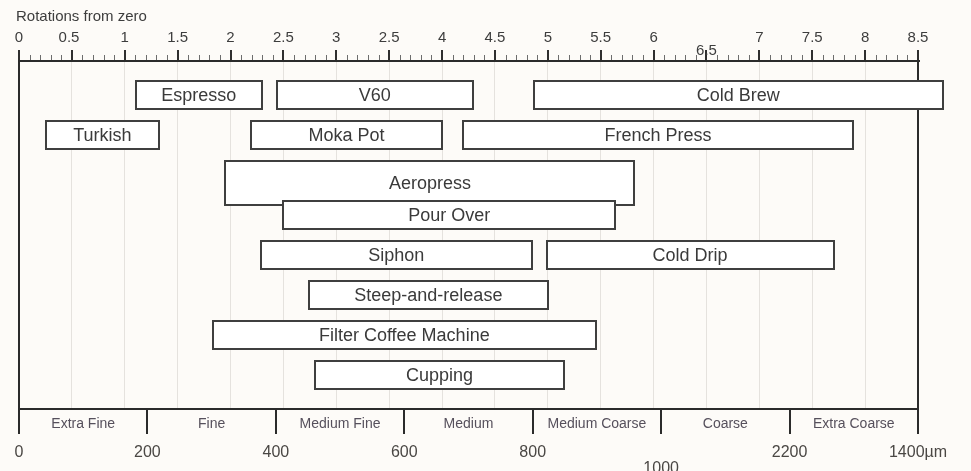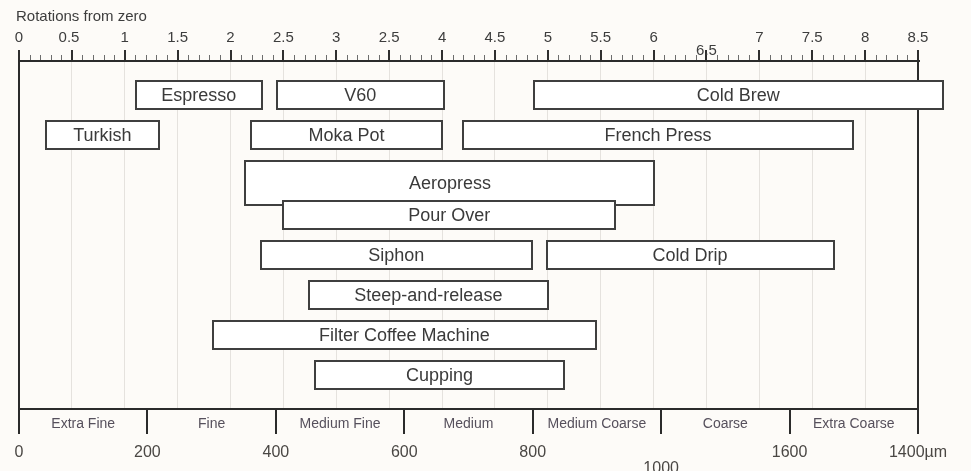--- a/index.html
+++ b/index.html
@@ -145,36 +145,36 @@
     <div class="abs tick-minor" style="left: 833.388px; top: 55px; height: 5px;"></div>
     <div class="abs tick-minor" style="left: 843.965px; top: 55px; height: 5px;"></div>
     <div class="abs tick-minor" style="left: 854.541px; top: 55px; height: 5px;"></div>
     <div class="abs tick-minor" style="left: 875.694px; top: 55px; height: 5px;"></div>
     <div class="abs tick-minor" style="left: 886.271px; top: 55px; height: 5px;"></div>
     <div class="abs tick-minor" style="left: 896.847px; top: 55px; height: 5px;"></div>
     <div class="abs tick-minor" style="left: 907.424px; top: 55px; height: 5px;"></div>
     <div class="abs bar" style="left: 134.586px; top: 80px; width: 128.429px; height: 30px;">
       <span>Espresso</span>
     </div>
-    <div class="abs bar" style="left: 275.857px; top: 80px; width: 169px; height: 30px;">
+    <div class="abs bar" style="left: 275.857px; top: 80px; width: 198px; height: 30px;">
       <span>V60</span>
     </div>
     <div class="abs bar" style="left: 532.714px; top: 80px; width: 410.971px; height: 30px;">
       <span>Cold Brew</span>
     </div>
     <div class="abs bar" style="left: 44.6857px; top: 120px; width: 115.586px; height: 30px;">
       <span>Turkish</span>
     </div>
     <div class="abs bar" style="left: 250.171px; top: 120px; width: 192.643px; height: 30px;">
       <span>Moka Pot</span>
     </div>
     <div class="abs bar" style="left: 462.079px; top: 120px; width: 391.707px; height: 30px;">
       <span>French Press</span>
     </div>
-    <div class="abs bar" style="left: 224.486px; top: 160px; width: 410.971px; height: 46px; margin-left: 20px;">
+    <div class="abs bar" style="left: 224.486px; top: 160px; width: 410.971px; height: 46px;">
       <span>Aeropress</span>
     </div>
     <div class="abs bar" style="left: 282.279px; top: 200px; width: 333.914px; height: 30px;">
       <span>Pour Over</span>
     </div>
     <div class="abs bar" style="left: 259.804px; top: 240px; width: 272.911px; height: 30px;">
       <span>Siphon</span>
     </div>
     <div class="abs bar" style="left: 545.557px; top: 240px; width: 288.964px; height: 30px;">
       <span>Cold Drip</span>
@@ -194,21 +194,21 @@
     <div class="abs um-label" style="left: 147.429px; top: 443px;">200</div>
     <div class="abs bticks" style="left: 274.857px; top: 409px; height: 25px;"></div>
     <div class="abs um-label" style="left: 275.857px; top: 443px;">400</div>
     <div class="abs bticks" style="left: 403.286px; top: 409px; height: 25px;"></div>
     <div class="abs um-label" style="left: 404.286px; top: 443px;">600</div>
     <div class="abs bticks" style="left: 531.714px; top: 409px; height: 25px;"></div>
     <div class="abs um-label" style="left: 532.714px; top: 443px;">800</div>
     <div class="abs bticks" style="left: 660.143px; top: 409px; height: 25px;"></div>
     <div class="abs um-label" style="left: 661.143px; top: 459px;">1000</div>
     <div class="abs bticks" style="left: 788.571px; top: 409px; height: 25px;"></div>
-    <div class="abs um-label" style="left: 789.571px; top: 443px;">1600</div>
+    <div class="abs um-label" style="left: 789.571px; top: 443px;">2200</div>
     <div class="abs bticks" style="left: 917px; top: 409px; height: 25px;"></div>
     <div class="abs um-label" style="left: 918px; top: 443px;">1400µm</div>
     <div class="abs zone-label" style="left: 83.2143px; top: 415px;">Extra Fine</div>
     <div class="abs zone-label" style="left: 211.643px; top: 415px;">Fine</div>
     <div class="abs zone-label" style="left: 340.071px; top: 415px;">Medium Fine</div>
     <div class="abs zone-label" style="left: 468.5px; top: 415px;">Medium</div>
     <div class="abs zone-label" style="left: 596.929px; top: 415px;">Medium Coarse</div>
     <div class="abs zone-label" style="left: 725.357px; top: 415px;">Coarse</div>
     <div class="abs zone-label" style="left: 853.786px; top: 415px;">Extra Coarse</div>
   </div>

